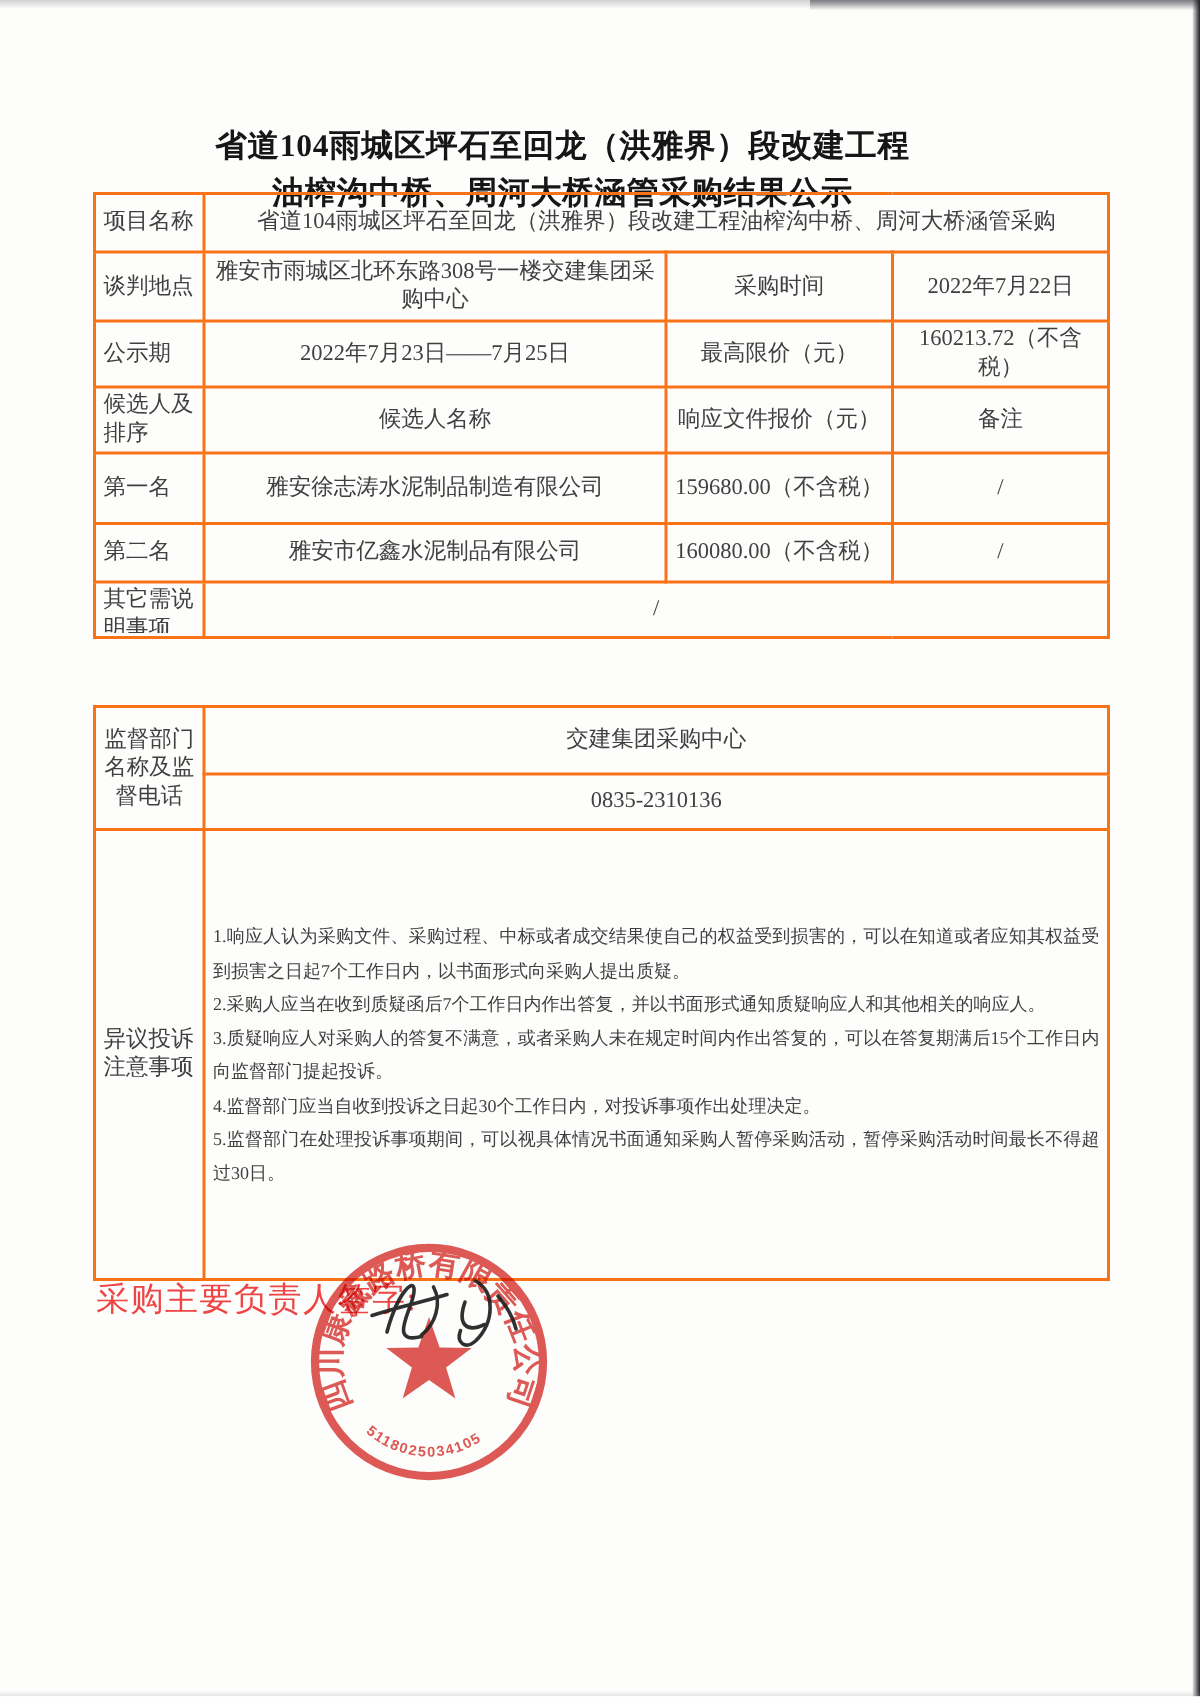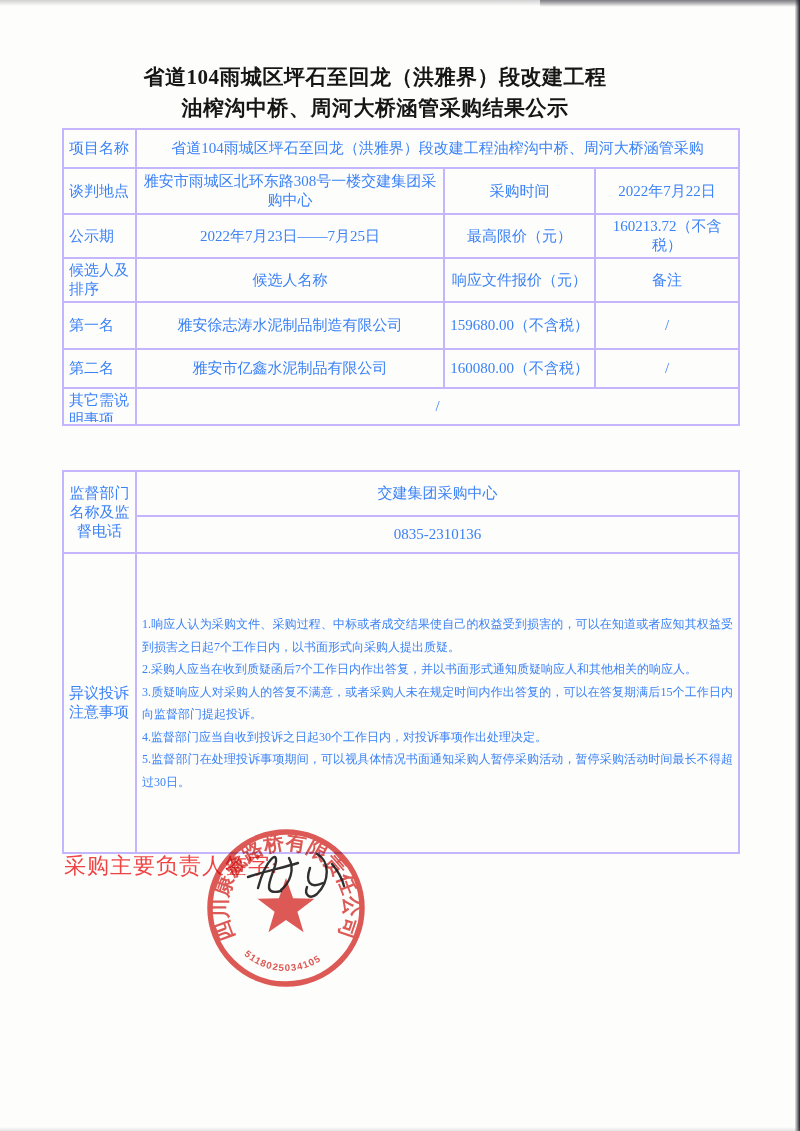--- a/index.html
+++ b/index.html
@@ -10,25 +10,25 @@
   
   .edge-top{position:absolute;left:0;top:0;width:100%;height:6px;
     background:linear-gradient(to bottom, rgba(125,125,132,.35), rgba(255,255,255,0));}
   .edge-top-right{position:absolute;left:540px;top:0;width:260px;height:7px;
     background:linear-gradient(to bottom, rgba(55,55,65,.55), rgba(255,255,255,0));}
   .edge-right{position:absolute;right:0;top:0;width:5px;height:100%;
     background:linear-gradient(to right, rgba(120,120,130,.15), #1d1d26);}
   .edge-bottom{position:absolute;left:0;bottom:0;width:100%;height:4px;
     background:linear-gradient(to top, rgba(150,150,160,.25), rgba(255,255,255,0));}
 
-  .title{position:absolute;left:0;top:62px;width:750px;text-align:center;
+  .title{position:absolute;left:0;top:82px;width:750px;text-align:center;
     font-size:21px;line-height:31px;font-weight:700;letter-spacing:.5px;color:#161616;}
 
   table.doc{border-collapse:collapse;table-layout:fixed;position:absolute;left:62px;background:transparent;}
-  table.doc td{border:2px solid #c4b5fd;font-size:15px;line-height:19px;color:#3b82f6;
+  table.doc td{border:2px solid #f97316;font-size:15px;line-height:19px;color:#404040;
     padding:2px 5px;vertical-align:middle;overflow:hidden;}
   #main-table{top:128px;width:676px;}
   #sup-table{top:470px;width:676px;}
   td.lbl{text-align:left;padding-left:4px;padding-right:2px;}
   td.l{text-align:center;padding-left:7px;}
   td.c{text-align:center;}
   td.sup-lbl{text-align:center;padding:2px 3px;}
   .clip-box{height:31px;overflow:hidden;}
   td.notice{vertical-align:middle;padding:6px 9px 14px 9px;}
   td.notice p{margin:0;font-size:12px;line-height:22.5px;text-align:justify;}

